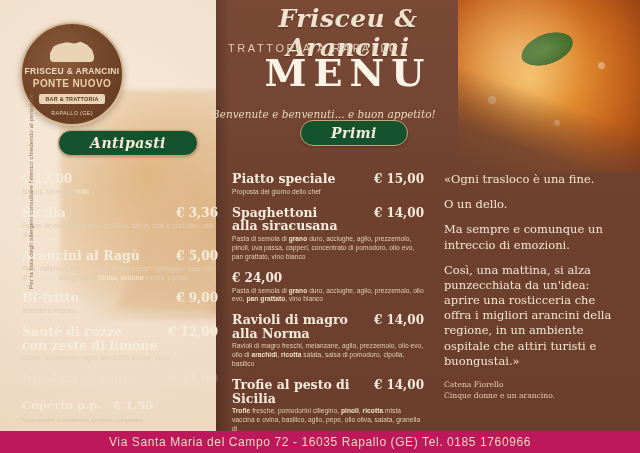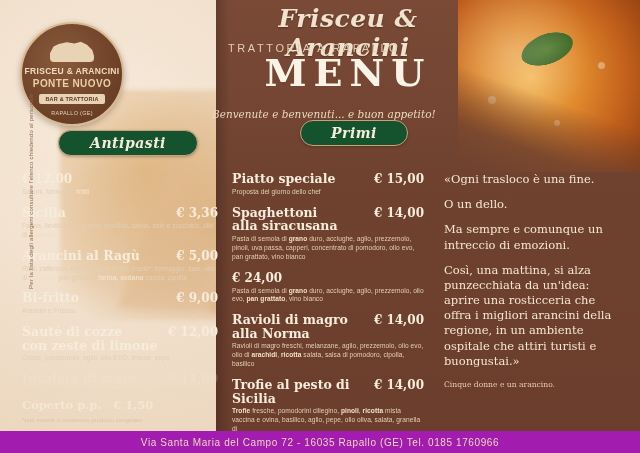--- a/index.html
+++ b/index.html
@@ -178,23 +178,23 @@
   
   .vert{
     position:absolute; left:-74px; top:188px; width:210px;
     transform:rotate(-90deg); transform-origin:center;
     font-size:6px; color:#8a6a4c; letter-spacing:.2px; text-align:center;
   }
 
   
   .footer{
     position:absolute; left:0; bottom:0; width:640px; height:22px;
-    background:#a21caf;
+    background:#be185d;
     display:flex; align-items:center; justify-content:center;
-    color:#edd9bb; font-size:10px; letter-spacing:.6px;
+    color:#edd9bb; font-size:12px; letter-spacing:.6px;
   }
   .footer-left{
     position:absolute; left:0; bottom:0; width:216px; height:22px;
     background:#5c3222;
   }
 </style>
 </head>
 <body>
 
 <div class="bg-base"></div>
@@ -313,20 +313,21 @@
   <span>€ 1,50</span>
 </div>
 <div class="note">*può essere o contenere prodotto congelato</div>
 
 <div class="quote">
   <p>«Ogni trasloco è una fine.</p>
   <p>O un dello.</p>
   <p>Ma sempre e comunque un intreccio di emozioni.</p>
   <p>Così, una mattina, si alza punzecchiata da un'idea: aprire una rosticceria che offra i migliori arancini della regione, in un ambiente ospitale che attiri turisti e buongustai.»</p>
   <div class="sig">
+    <div>Catena Fiorello</div>
     <div>Cinque donne e un arancino.</div>
   </div>
 </div>
 
 <div class="vert">Per la lista degli allergeni consultare l'elenco chiedendo al personale</div>
 
 <div class="footer-left"></div>
 <div class="footer">
   <span>Via Santa Maria del Campo 72 - 16035 Rapallo (GE)  Tel. 0185 1760966</span>
 </div>

